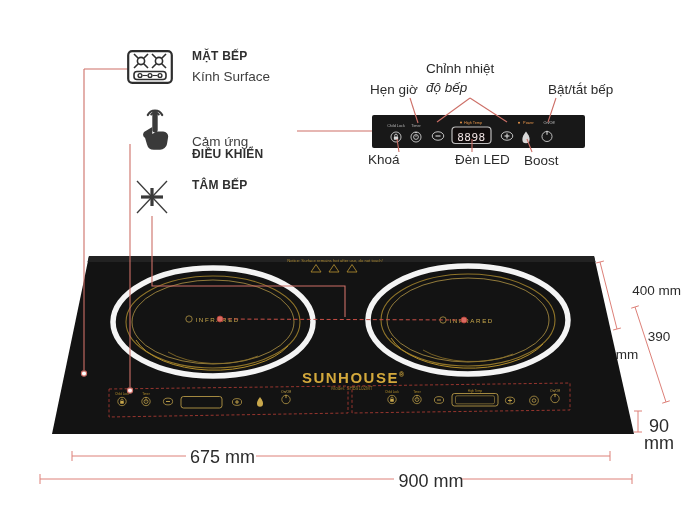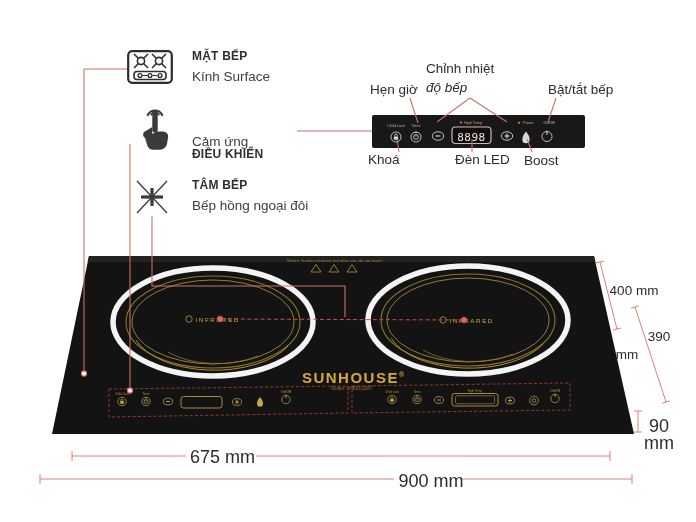--- a/index.html
+++ b/index.html
@@ -229,35 +229,34 @@
         <line x1="19" y1="12" x2="19" y2="30" stroke-width="3.2"></line>
       </g>
     </svg>
   </div>
 
   <div class="txt feat-title" style="left:192px;top:50px;">MẶT BẾP</div>
   <div class="txt feat-sub" style="left:192px;top:69px;">Kính Surface</div>
   <div class="txt feat-title" style="left:192px;top:116px;margin-top:32px;">ĐIỀU KHIỂN</div>
   <div class="txt feat-sub" style="left:192px;top:134px;">Cảm ứng</div>
   <div class="txt feat-title" style="left:192px;top:179px;">TÂM BẾP</div>
-  <div class="txt feat-sub" style="left:192px;top:198px;">Bếp hồng ngoại đôi</div>
 
   <div class="txt callout" style="left:370px;top:82px;width:58px;">Hẹn giờ</div>
   <div class="txt callout" style="left:426px;top:61px;width:90px;">Chỉnh nhiệt</div>
   <div class="txt callout" style="left:426px;top:80px;width:90px;font-style:italic;">độ bếp</div>
   <div class="txt callout" style="left:548px;top:82px;width:78px;">Bật/tắt bếp</div>
   <div class="txt callout" style="left:368px;top:152px;width:50px;">Khoá</div>
   <div class="txt callout" style="left:455px;top:152px;width:72px;">Đèn LED</div>
   <div class="txt callout" style="left:524px;top:153px;width:52px;">Boost</div>
 
   <div class="txt brand" style="left:294px;top:369px;width:118px;z-index:4;">
     <span>SUNHOUSE</span><sup>®</sup>
   </div>
 
-  <div class="txt dim" style="left:602px;top:283px;width:64px;">400 mm</div>
+  <div class="txt dim" style="left:617px;top:283px;width:64px;text-align:right;">400 mm</div>
   <div class="txt dim" style="left:609px;top:329px;width:36px;margin-left:32px;">390</div>
   <div class="txt dim" style="left:609px;top:347px;width:36px;">mm</div>
   <div class="txt dim dim-lg" style="left:642px;top:416px;width:34px;">90</div>
   <div class="txt dim dim-lg" style="left:640px;top:433px;width:38px;">mm</div>
   <div class="txt dim dim-lg" style="left:190px;top:447px;width:64px;">675 mm</div>
   <div class="txt dim dim-lg" style="left:398px;top:471px;width:66px;">900 mm</div>
 
 </div>
 
 </body></html>

